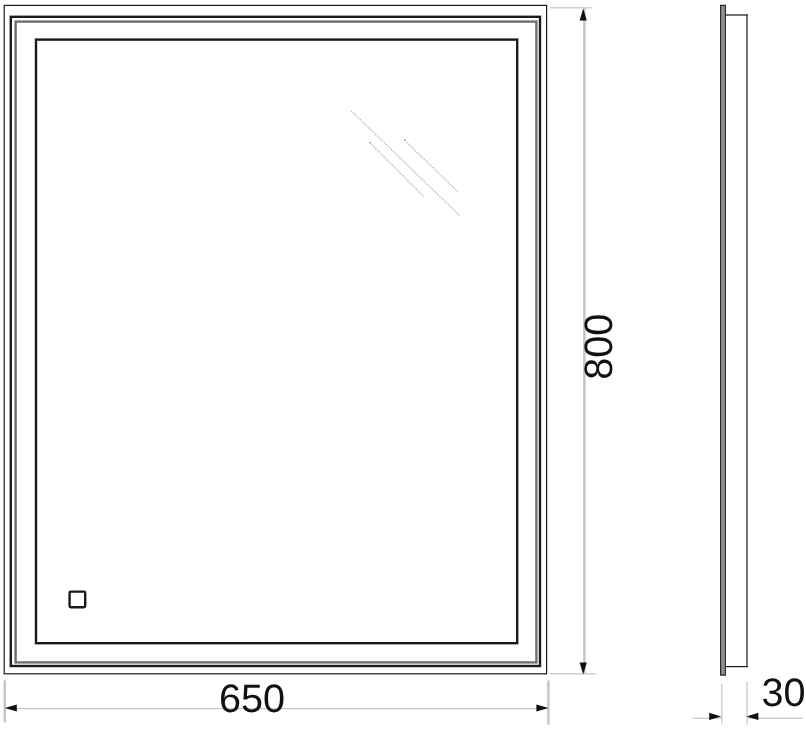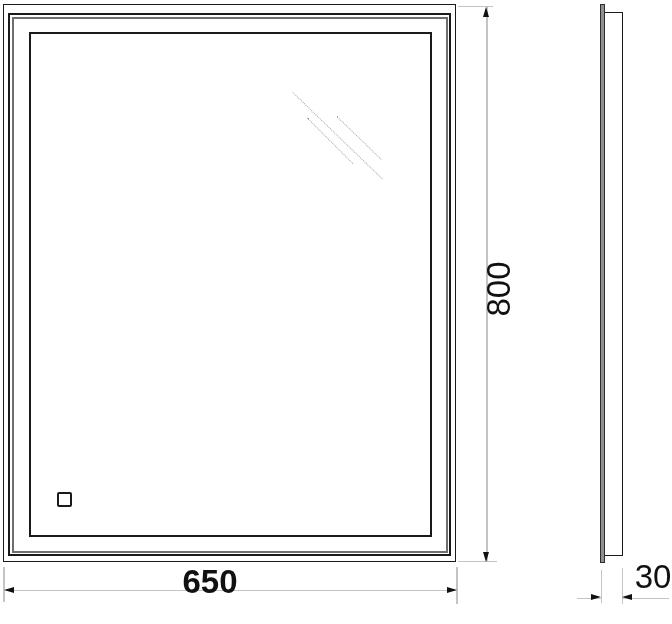--- a/index.html
+++ b/index.html
@@ -24,21 +24,21 @@
   .dimline{background:#c4c4c4;}
   .arrow{width:0;height:0;}
   .arr-left{border-top:3.5px solid transparent;border-bottom:3.5px solid transparent;border-right:10px solid #111;}
   .arr-right{border-top:3.5px solid transparent;border-bottom:3.5px solid transparent;border-left:10px solid #111;}
   .arr-up{border-left:3.5px solid transparent;border-right:3.5px solid transparent;border-bottom:10px solid #111;}
   .arr-down{border-left:3.5px solid transparent;border-right:3.5px solid transparent;border-top:10px solid #111;}
   .dim-label{
     color:#111;font-size:33px;line-height:28px;text-align:center;
     font-family:"Liberation Sans", sans-serif;white-space:nowrap;
   }
-  .label-650{left:174px;top:568px;width:72px;height:28px;font-weight:bold;}
+  .label-650{left:174px;top:568px;width:72px;height:28px;}
   .label-800{left:463px;top:275px;width:72px;height:28px;transform:rotate(-90deg);}
   .label-30{left:631px;top:563px;width:44px;height:28px;}
   
   .ext-650-l{left:3px;top:567px;width:1.5px;height:35px;}
   .ext-650-r{left:456px;top:567px;width:1.5px;height:37px;}
   .line-650{left:4px;top:589.5px;width:453px;height:1.5px;}
   .arr-650-l{left:4px;top:586.5px;}
   .arr-650-r{left:446.5px;top:586.5px;}
   
   .ext-800-t{left:457.5px;top:5.5px;width:35px;height:1.5px;}

